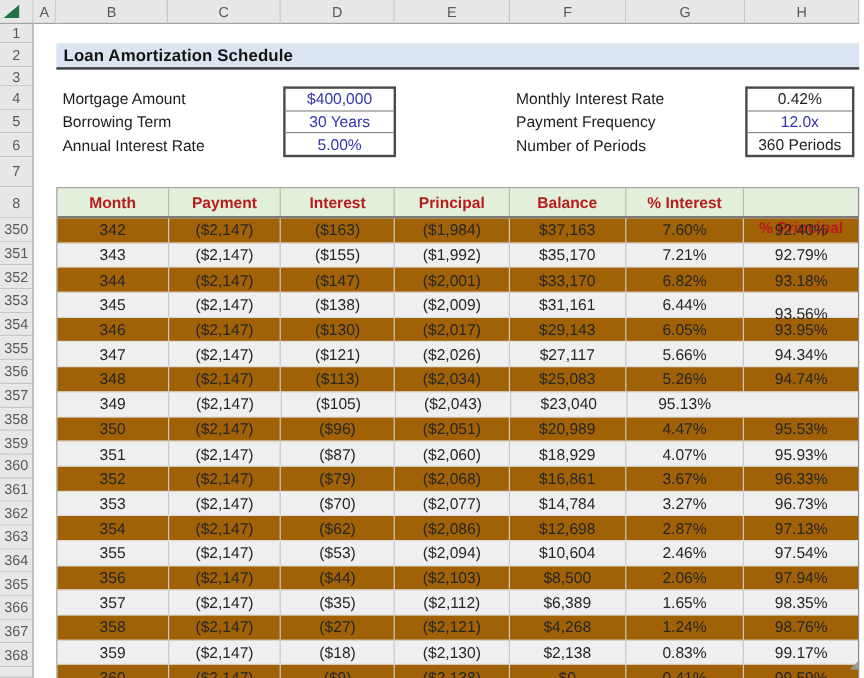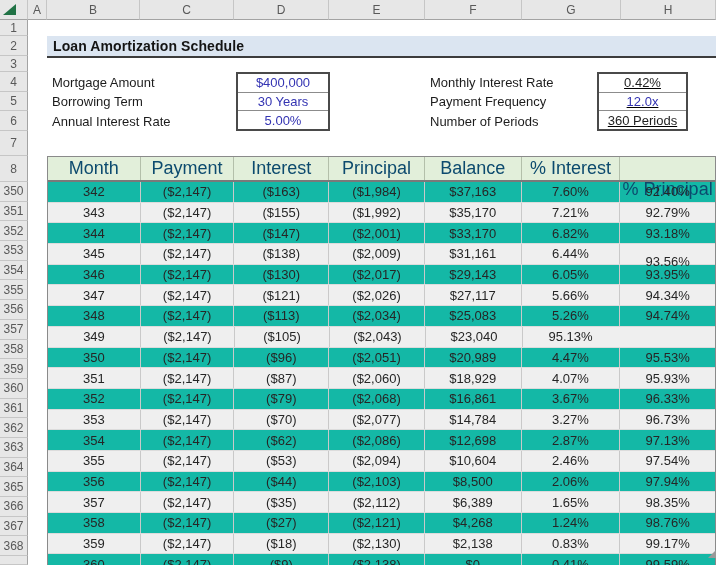--- a/index.html
+++ b/index.html
@@ -46,24 +46,24 @@
   .c-blue{color:#3333b2;}
   .c-black{color:#1f1f1f;}
   
   .amort{
     position:absolute;left:47px;top:156px;width:669px;
     border:1px solid #8a8a8a;box-sizing:border-box;background:#fff;
   }
   .thead{display:flex;height:23px;background:#e2efda;border-bottom:2px solid #7a7a7a;}
   .th{
     box-sizing:border-box;display:flex;align-items:center;justify-content:center;
-    font-size:18px;font-weight:normal;color:#0c4a6e;border-right:1px solid #b3bfaa;
+    font-size:13px;font-weight:bold;color:#b91c1c;border-right:1px solid #b3bfaa;
   }
   .th:last-child{border-right:none;margin-top:32px;}
-  .tr{display:flex;height:19.7px;border-bottom:1px solid #dcdcdc;background:#14b8a6;}
+  .tr{display:flex;height:19.7px;border-bottom:1px solid #dcdcdc;background:#a16207;}
   .tr:last-child{border-bottom:none;}
   .tr.alt{background:#efefef;}
   .td{
     box-sizing:border-box;display:flex;align-items:center;justify-content:center;
     font-size:13px;color:#262626;border-right:1px solid #c9c9c9;
   }
   .td:last-child{border-right:none;}
   
   .resize-tri{
     position:absolute;left:708px;top:550px;width:0;height:0;
@@ -132,21 +132,21 @@
   <div class="pbox" style="left:236px;width:94px;">
     <div class="pbox-cell c-blue">$400,000</div>
     <div class="pbox-cell c-blue">30 Years</div>
     <div class="pbox-cell c-blue">5.00%</div>
   </div>
 
   <div class="lbl" style="left:430px;top:72px;height:20px;">Monthly Interest Rate</div>
   <div class="lbl" style="left:430px;top:92px;height:19px;">Payment Frequency</div>
   <div class="lbl" style="left:430px;top:111px;height:20px;">Number of Periods</div>
 
-  <div class="pbox" style="left:597px;width:91px;text-decoration:underline;">
+  <div class="pbox" style="left:621px;width:91px;">
     <div class="pbox-cell c-black">0.42%</div>
     <div class="pbox-cell c-blue">12.0x</div>
     <div class="pbox-cell c-black">360 Periods</div>
   </div>
 
   <div class="amort">
     <div class="thead">
         <div class="th" style="width: 93px;">Month</div>
         <div class="th" style="width: 94px;">Payment</div>
         <div class="th" style="width: 95px;">Interest</div>

